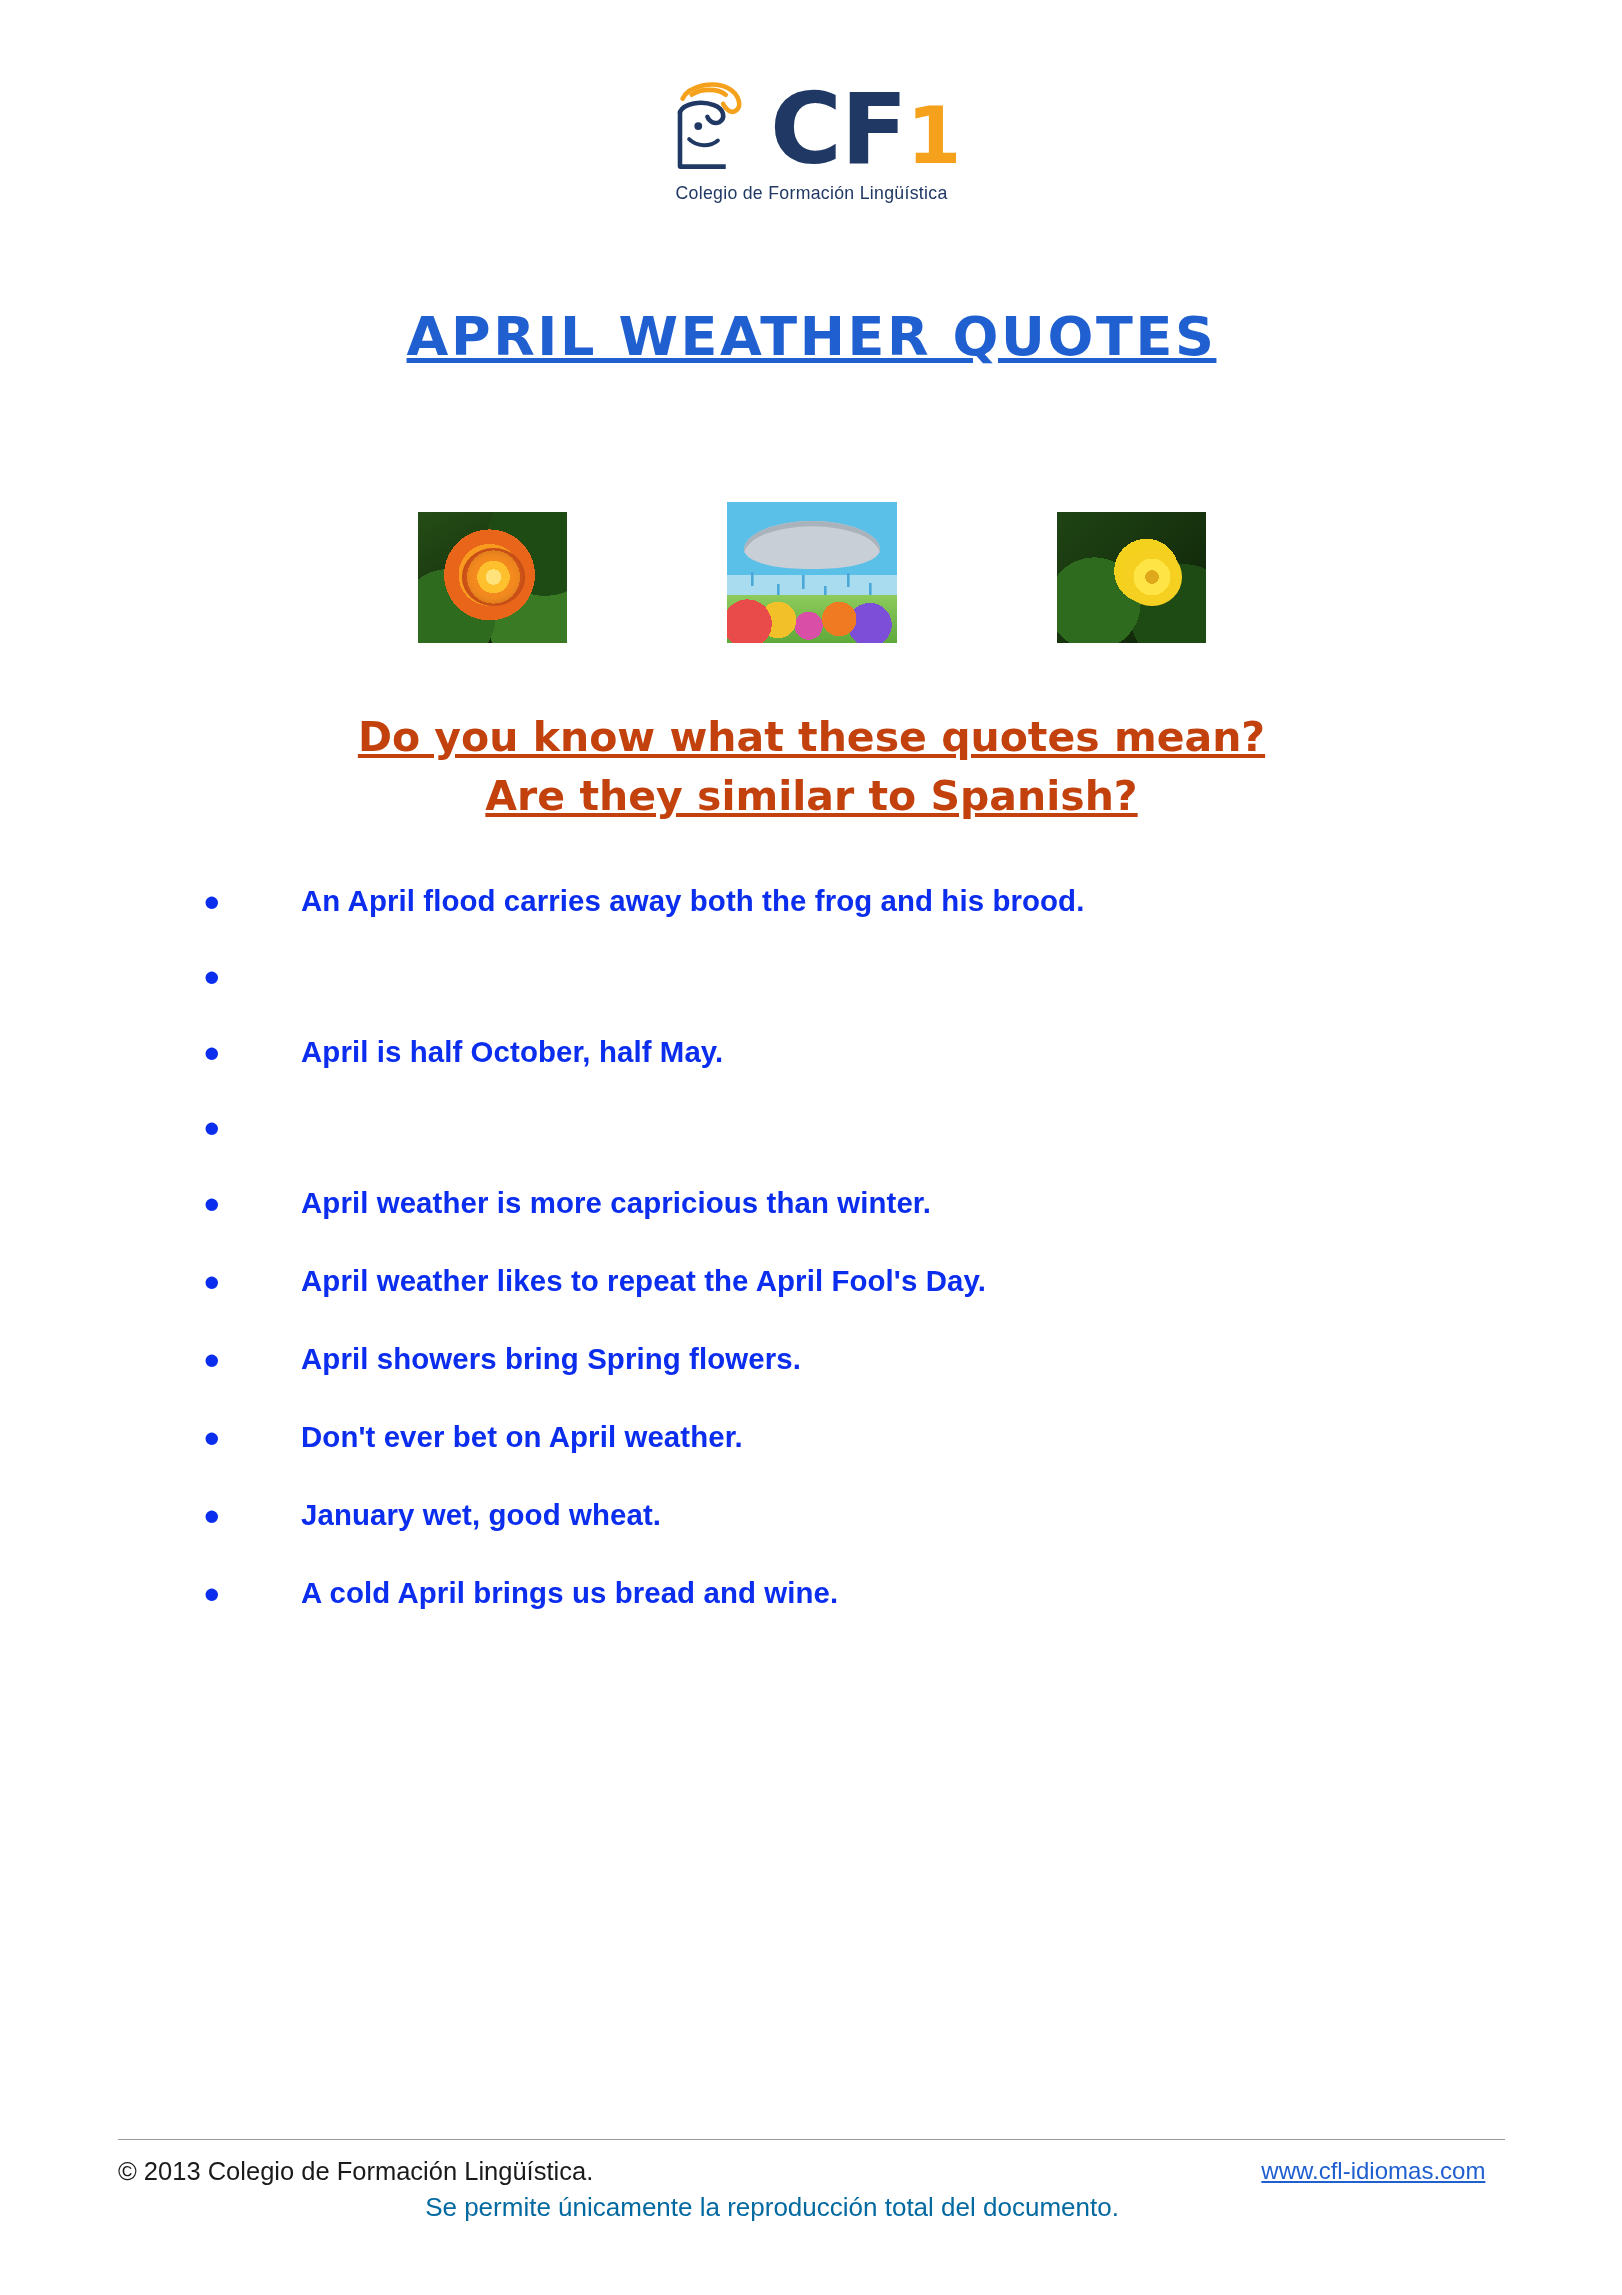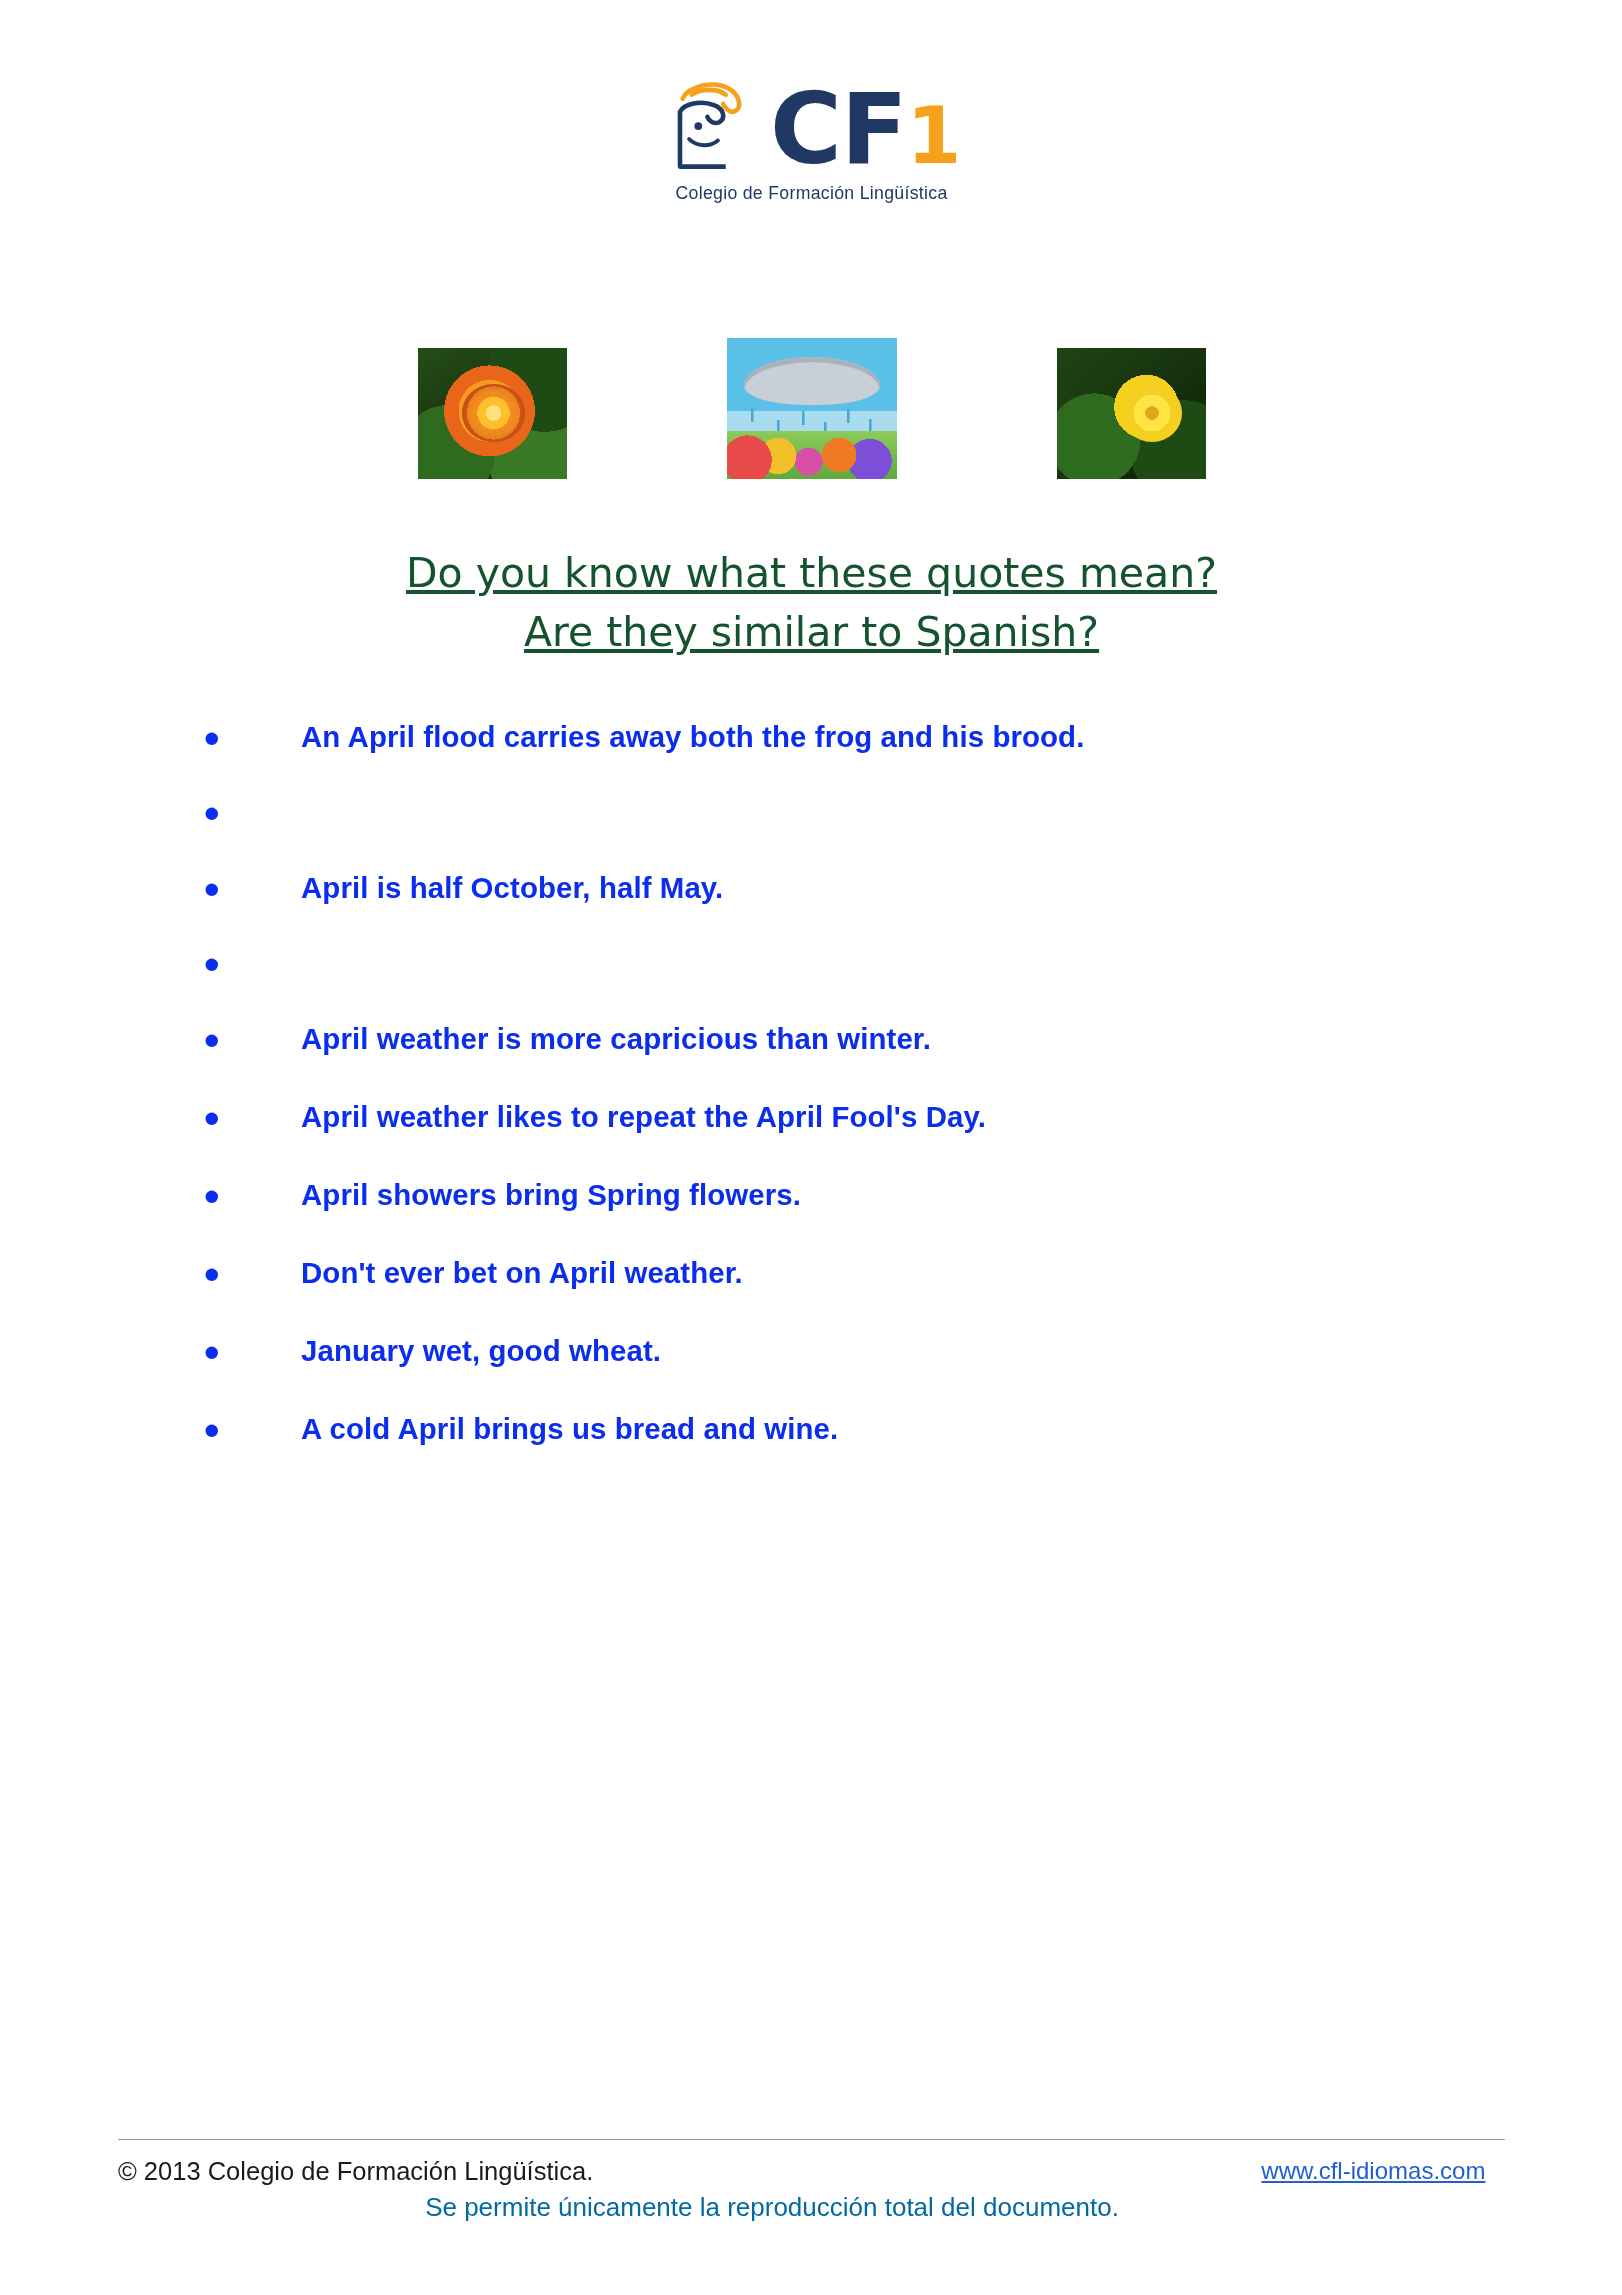--- a/index.html
+++ b/index.html
@@ -172,22 +172,22 @@
     border-radius: 50%;
     background: radial-gradient(circle at 50% 50%, #E0A81C 0 16%, #FFE445 16% 44%, #F6D020 44% 72%, #D8B016 72% 100%);
   }
 
   
   .subtitle {
     margin-top: 65px;
     text-align: center;
     font-family: "DejaVu Sans", sans-serif;
     font-size: 41px;
-    font-weight: normal;
-    color: #14532d;
+    font-weight: bold;
+    color: #c2410c;
     line-height: 1.45;
   }
   .subtitle span {
     text-decoration: underline;
     display: inline-block;
   }
 
   
   .quotes {
     margin-top: 58px;
@@ -265,20 +265,21 @@
         <div class="logo-text">
           <span class="c">C</span>
           <span class="f">F</span>
           <span class="one">1</span>
         </div>
       </div>
       <div class="logo-sub">Colegio de Formación Lingüística</div>
     </div>
   </div>
 
+  <div class="title">APRIL WEATHER QUOTES</div>
 
   <div class="images-row">
     <div class="img-box img-rose"></div>
     <div class="img-box img-rain">
       <div class="cloud"></div>
       <div class="drops"></div>
       <div class="flowers"></div>
     </div>
     <div class="img-box img-daisy"></div>
   </div>

